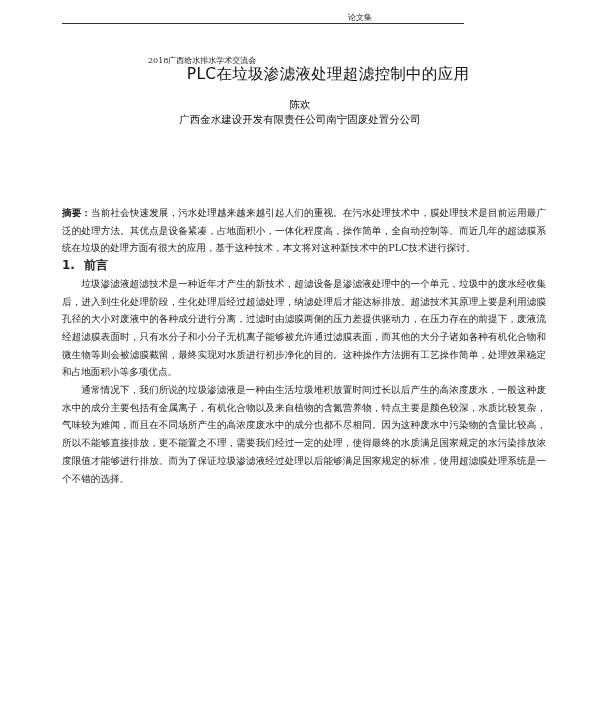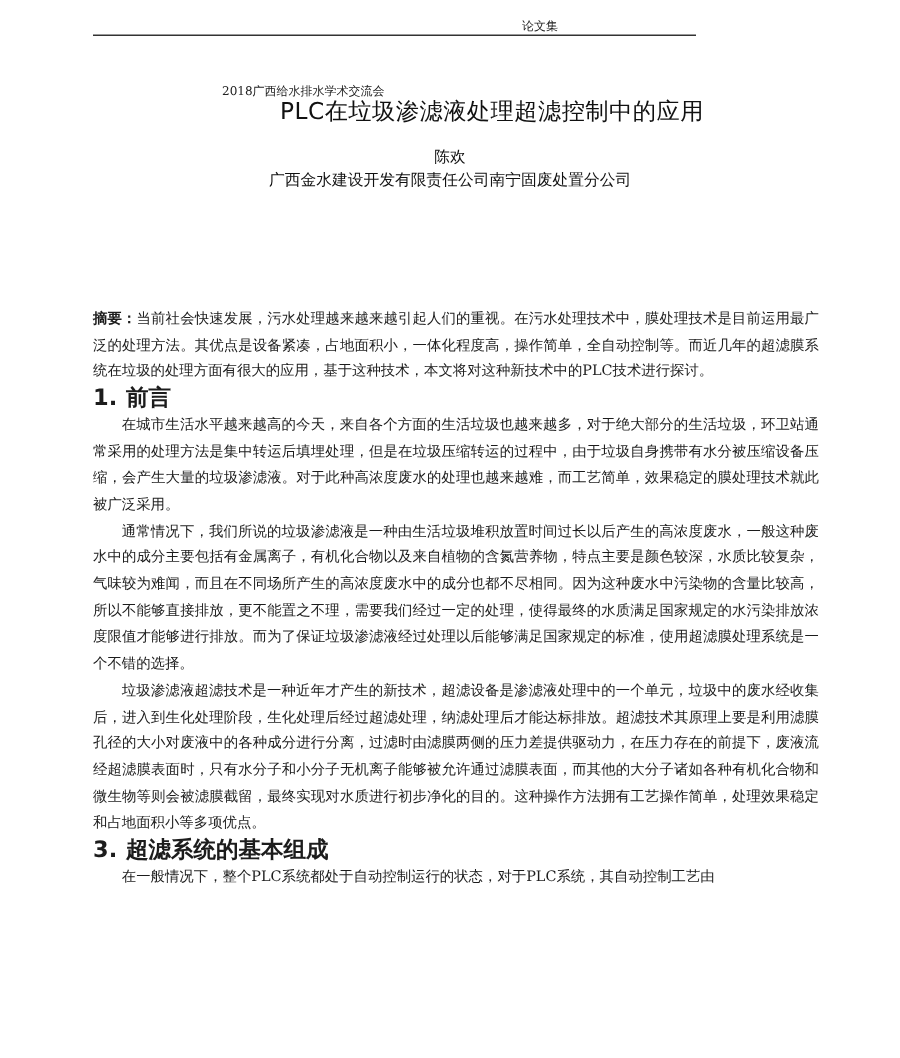--- a/index.html
+++ b/index.html
@@ -34,21 +34,21 @@
   .body {
     position: absolute; left: 62px; top: 160px; width: 484px;
     font-size: 9.6px; line-height: 17.7px; color: #1c1c1c; text-align: justify; margin-top: 44px;
   }
   .body p { margin: 0; }
   .indent { text-indent: 2em; }
   .label { font-weight: bold; }
   .kw-block { margin-bottom: 17px !important; }
   .heading {
     font-family: "DejaVu Sans", "Liberation Sans", sans-serif;
-    font-weight: bold; font-size: 15px;
+    font-weight: bold; font-size: 12px;
   }
   .heading .num { display: inline-block; width: 22px; }
 </style>
 </head>
 <body>
 
 <div class="running-header">
   <span class="rh-left">2018广西给水排水学术交流会</span>
   <span class="rh-right">论文集</span>
 </div>
@@ -59,22 +59,17 @@
 <div class="affiliation">广西金水建设开发有限责任公司南宁固废处置分公司</div>
 
 <div class="body">
   <p>
     <span class="label">摘要：</span><span>当前社会快速发展，污水处理越来越来越引起人们的重视。在污水处理技术中，膜处理技术是目前运用最广泛的处理方法。其优点是设备紧凑，占地面积小，一体化程度高，操作简单，全自动控制等。而近几年的超滤膜系统在垃圾的处理方面有很大的应用，基于这种技术，本文将对这种新技术中的PLC技术进行探讨。</span>
   </p>
 
   <p class="heading">
     <span class="num">1.</span><span>前言</span>
   </p>
-  <p class="indent">在城市生活水平越来越高的今天，来自各个方面的生活垃圾也越来越多，对于绝大部分的生活垃圾，环卫站通常采用的处理方法是集中转运后填埋处理，但是在垃圾压缩转运的过程中，由于垃圾自身携带有水分被压缩设备压缩，会产生大量的垃圾渗滤液。对于此种高浓度废水的处理也越来越难，而工艺简单，效果稳定的膜处理技术就此被广泛采用。</p>
 
+  <p class="indent">垃圾渗滤液超滤技术是一种近年才产生的新技术，超滤设备是渗滤液处理中的一个单元，垃圾中的废水经收集后，进入到生化处理阶段，生化处理后经过超滤处理，纳滤处理后才能达标排放。超滤技术其原理上要是利用滤膜孔径的大小对废液中的各种成分进行分离，过滤时由滤膜两侧的压力差提供驱动力，在压力存在的前提下，废液流经超滤膜表面时，只有水分子和小分子无机离子能够被允许通过滤膜表面，而其他的大分子诸如各种有机化合物和微生物等则会被滤膜截留，最终实现对水质进行初步净化的目的。这种操作方法拥有工艺操作简单，处理效果稳定和占地面积小等多项优点。</p>
   <p class="indent">通常情况下，我们所说的垃圾渗滤液是一种由生活垃圾堆积放置时间过长以后产生的高浓度废水，一般这种废水中的成分主要包括有金属离子，有机化合物以及来自植物的含氮营养物，特点主要是颜色较深，水质比较复杂，气味较为难闻，而且在不同场所产生的高浓度废水中的成分也都不尽相同。因为这种废水中污染物的含量比较高，所以不能够直接排放，更不能置之不理，需要我们经过一定的处理，使得最终的水质满足国家规定的水污染排放浓度限值才能够进行排放。而为了保证垃圾渗滤液经过处理以后能够满足国家规定的标准，使用超滤膜处理系统是一个不错的选择。</p>
-  <p class="indent">垃圾渗滤液超滤技术是一种近年才产生的新技术，超滤设备是渗滤液处理中的一个单元，垃圾中的废水经收集后，进入到生化处理阶段，生化处理后经过超滤处理，纳滤处理后才能达标排放。超滤技术其原理上要是利用滤膜孔径的大小对废液中的各种成分进行分离，过滤时由滤膜两侧的压力差提供驱动力，在压力存在的前提下，废液流经超滤膜表面时，只有水分子和小分子无机离子能够被允许通过滤膜表面，而其他的大分子诸如各种有机化合物和微生物等则会被滤膜截留，最终实现对水质进行初步净化的目的。这种操作方法拥有工艺操作简单，处理效果稳定和占地面积小等多项优点。</p>
 
-  <p class="heading">
-    <span class="num">3.</span><span>超滤系统的基本组成</span>
-  </p>
-  <p class="indent">在一般情况下，整个PLC系统都处于自动控制运行的状态，对于PLC系统，其自动控制工艺由</p>
 </div>
 
 </body></html>

